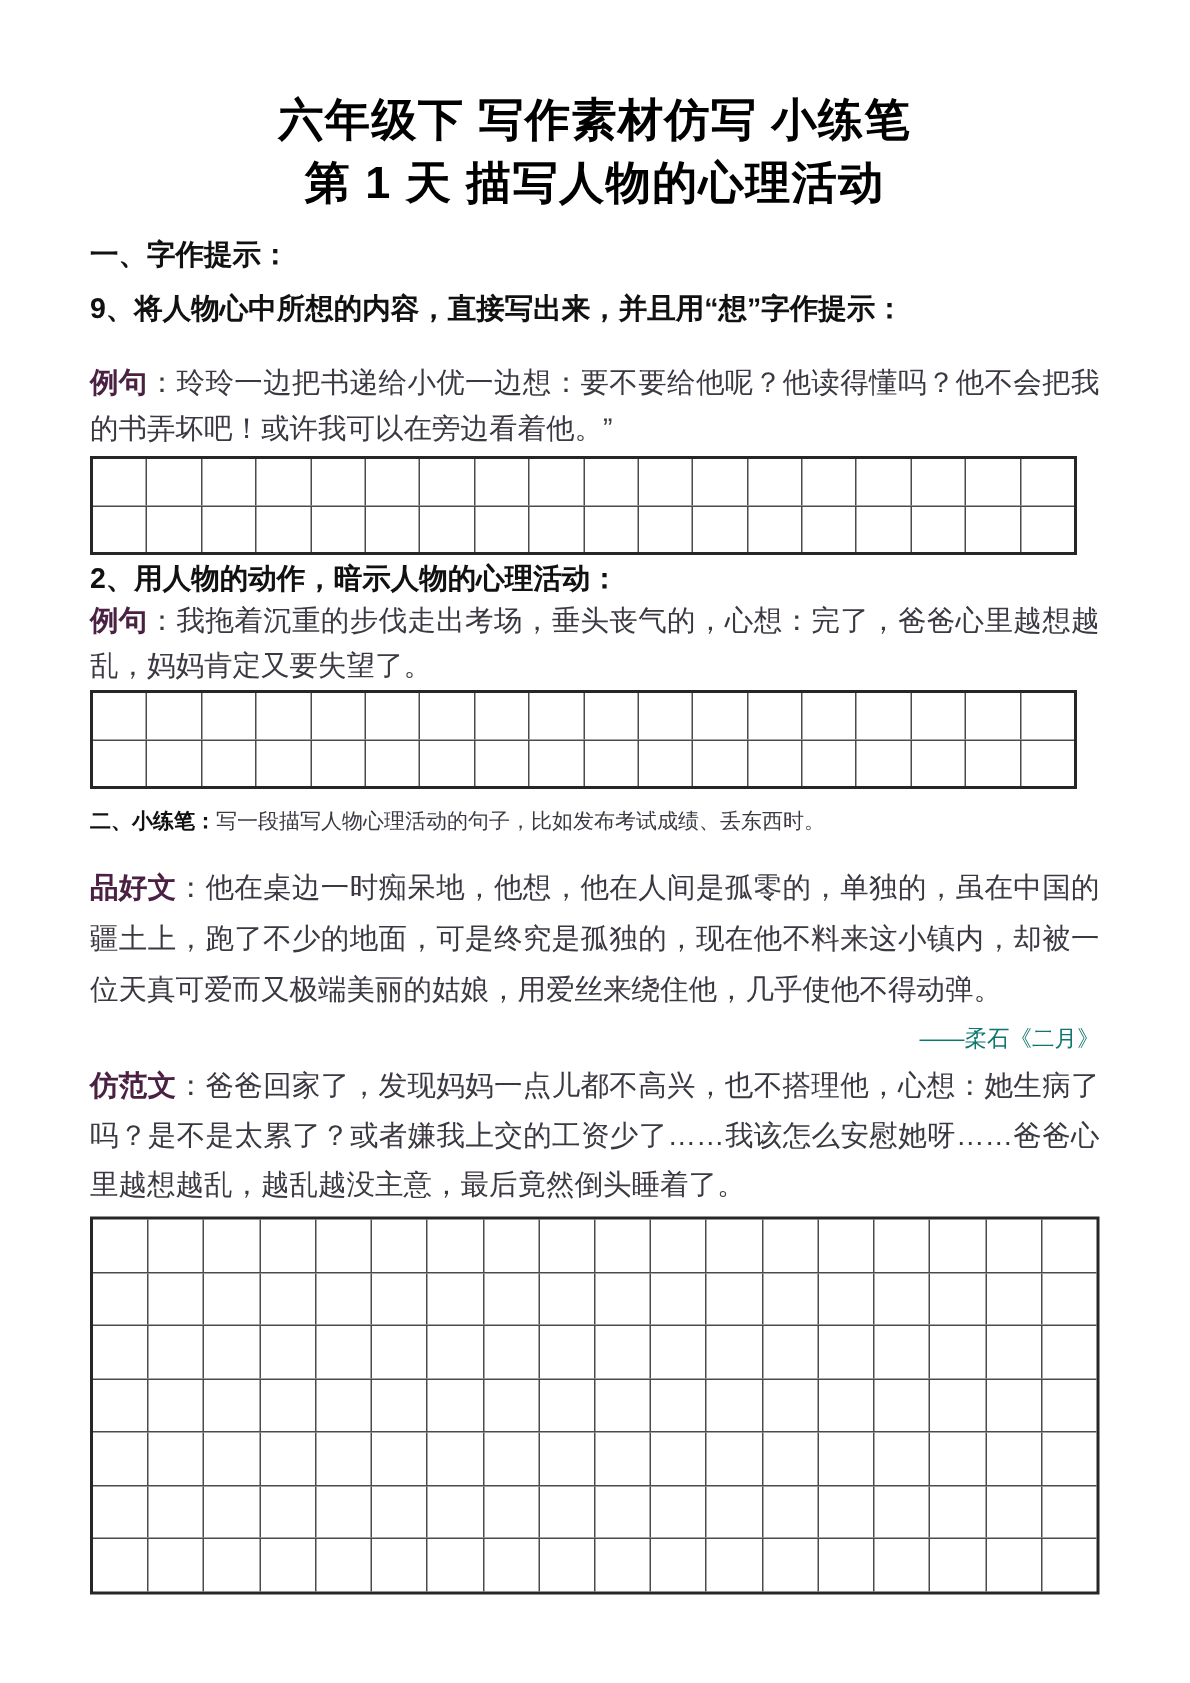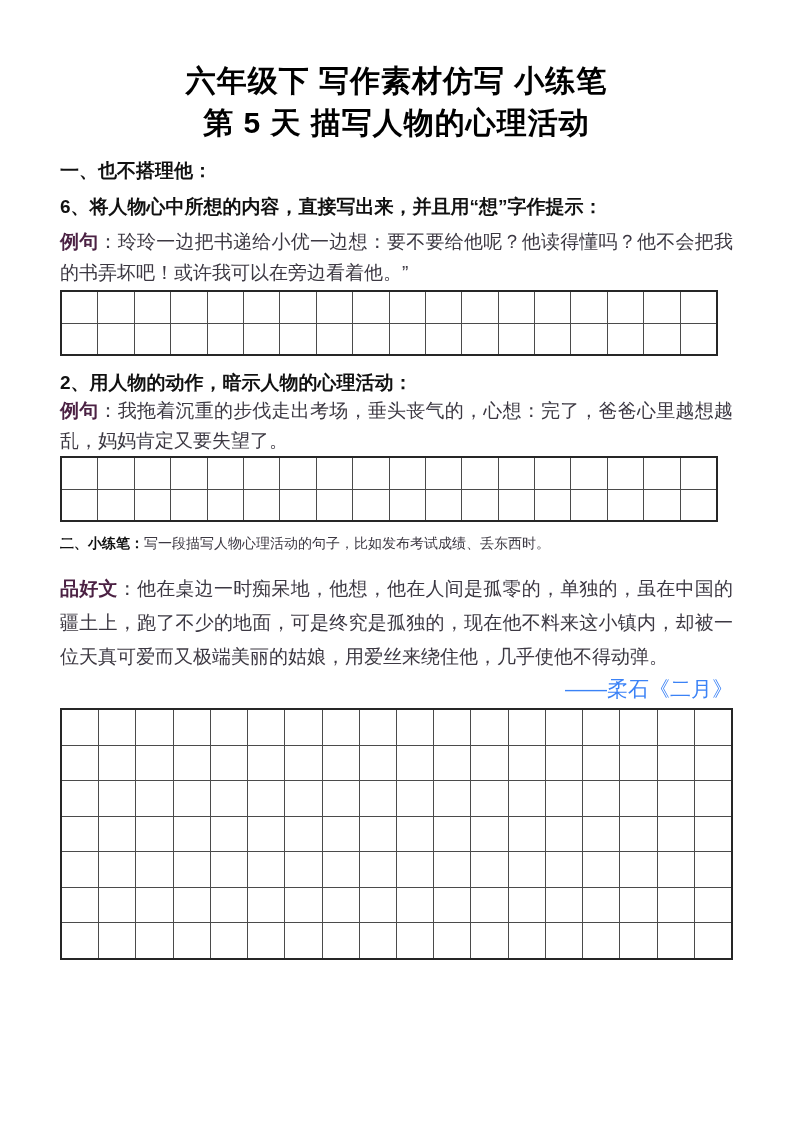--- a/index.html
+++ b/index.html
@@ -29,45 +29,45 @@
     font-weight: bold;
     color: #111111;
   }
   .h3 {
     margin-top: 10px;
     font-size: 19px;
     line-height: 26px;
     font-weight: bold;
     color: #111111;
   }
-  .h3.second { margin-top: 14px; }
+  .h3.second { margin-top: 4px; }
   .para {
-    margin-top: 6px;
+    margin-top: 20px;
     font-size: 19px;
     line-height: 31px;
     text-align: justify;
     text-justify: inter-ideograph;
     color: #3c3842;
   }
   .para.tight { margin-top: 0; line-height: 30px; }
   .para.good { margin-top: 14px; line-height: 34px; }
   .para.imit { margin-top: 0; line-height: 33px; }
   .lbl {
     font-weight: bold;
     color: #4b2143;
   }
   .lbl-black {
     font-weight: bold;
     color: #111111;
   }
   .attribution {
-    font-size: 21px;
+    font-size: 15px;
     line-height: 30px;
     text-align: right;
-    color: #3b82f6;
+    color: #0f766e;
   }
   .mixline {
     margin-top: 6px;
     font-size: 14px;
     line-height: 30px;
     text-align: justify;
     color: #3c3842;
   }
   
   .wgrid {
@@ -84,25 +84,25 @@
   .wrow:first-child { border-top: none; }
   .wcell { flex: 1; border-left: 1px solid #4b4b4b; }
   .wcell:first-child { border-left: none; }
 </style>
 </head>
 <body>
 
 <div class="page">
 
   <div class="title">六年级下 写作素材仿写 小练笔</div>
-  <div class="title">第 5 天 描写人物的心理活动</div>
-
-  <div class="h2">一、也不搭理他：</div>
-
-  <div class="h3">6、将人物心中所想的内容，直接写出来，并且用“想”字作提示：</div>
+  <div class="title">第 1 天 描写人物的心理活动</div>
+
+  <div class="h2">一、字作提示：</div>
+
+  <div class="h3">9、将人物心中所想的内容，直接写出来，并且用“想”字作提示：</div>
 
   <div class="para"><span class="lbl">例句</span><span>：玲玲一边把书递给小优一边想：要不要给他呢？他读得懂吗？他不会把我的书弄坏吧！或许我可以在旁边看着他。”</span></div>
 
   <div class="wgrid small">
       <div class="wrow">
         <div class="wcell"></div>
         <div class="wcell"></div>
         <div class="wcell"></div>
         <div class="wcell"></div>
         <div class="wcell"></div>
@@ -188,20 +188,21 @@
         <div class="wcell"></div>
       </div>
     </div>
 
   <div class="mixline"><span class="lbl-black">二、小练笔：</span><span>写一段描写人物心理活动的句子，比如发布考试成绩、丢东西时。</span></div>
 
   <div class="para good"><span class="lbl">品好文</span><span>：他在桌边一时痴呆地，他想，他在人间是孤零的，单独的，虽在中国的疆土上，跑了不少的地面，可是终究是孤独的，现在他不料来这小镇内，却被一位天真可爱而又极端美丽的姑娘，用爱丝来绕住他，几乎使他不得动弹。</span></div>
 
   <div class="attribution">——柔石《二月》</div>
 
+  <div class="para imit"><span class="lbl">仿范文</span><span>：爸爸回家了，发现妈妈一点儿都不高兴，也不搭理他，心想：她生病了吗？是不是太累了？或者嫌我上交的工资少了……我该怎么安慰她呀……爸爸心里越想越乱，越乱越没主意，最后竟然倒头睡着了。</span></div>
 
   <div class="wgrid big">
       <div class="wrow">
         <div class="wcell"></div>
         <div class="wcell"></div>
         <div class="wcell"></div>
         <div class="wcell"></div>
         <div class="wcell"></div>
         <div class="wcell"></div>
         <div class="wcell"></div>

